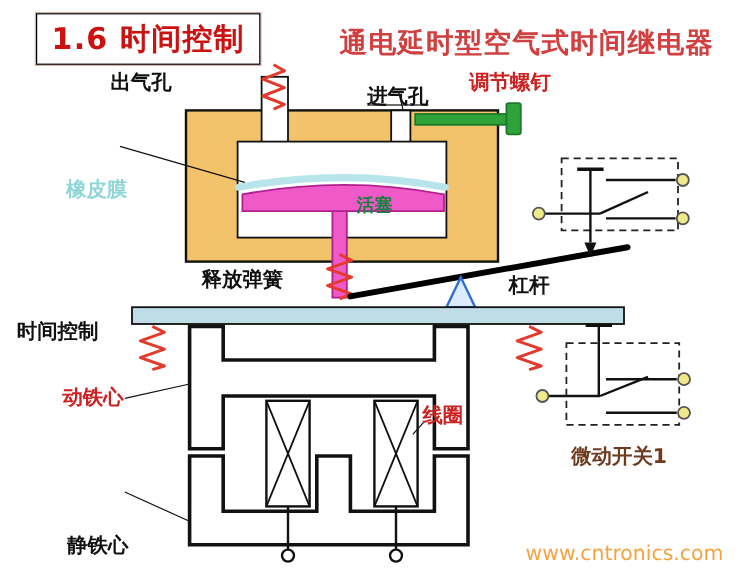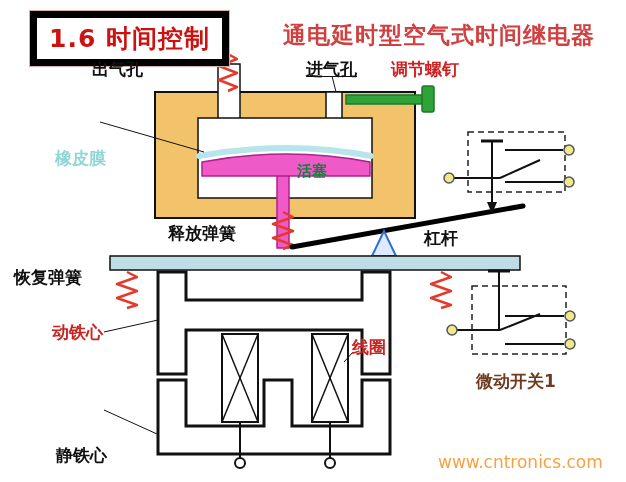--- a/index.html
+++ b/index.html
@@ -7,21 +7,21 @@
     position:relative;width:626px;height:482px;background:#ffffff;overflow:hidden;
     font-family:"DejaVu Sans",sans-serif;
   }
   .stage svg{position:absolute;left:0;top:0;z-index:1;}
   .lbl{
     position:absolute;z-index:2;font-weight:bold;font-size:17px;color:#111;
     white-space:nowrap;line-height:1.1;
   }
   .badge{
     position:absolute;left:30px;top:11px;z-index:2;background:#fff;
-    border:7px solid #000000;box-shadow:0 0 0 1px #d8b0a8;
+    border:1px solid #000000;box-shadow:0 0 0 1px #d8b0a8;
     padding:4px 12px;font-size:25px;font-weight:bold;color:#cc1111;
     letter-spacing:1px;
   }
   .main-title{
     position:absolute;left:283px;top:20px;z-index:2;
     font-size:23px;font-weight:bold;color:#d04040;letter-spacing:1px;white-space:nowrap;
   }
   .c-red{color:#cc2222;}
   .c-cyan{color:#8fd6d6;}
   .c-magenta{color:#15803d;font-size:15px;}
@@ -118,26 +118,26 @@
       <line x1="353" y1="352" x2="344" y2="362"></line>
     </g>
   </svg>
 
   <div class="badge">
     <span>1.6 时间控制</span>
   </div>
   <div class="main-title">通电延时型空气式时间继电器</div>
 
   <div class="lbl" style="left:92px;top:60px;">出气孔</div>
-  <div class="lbl" style="left:306px;top:60px;text-decoration:underline;">进气孔</div>
+  <div class="lbl" style="left:306px;top:72px;text-decoration:underline;">进气孔</div>
   <div class="lbl c-red" style="left:391px;top:60px;">调节螺钉</div>
   <div class="lbl c-cyan" style="left:55px;top:109px;margin-top:40px;">橡皮膜</div>
   <div class="lbl c-magenta" style="left:297px;top:163px;">活塞</div>
   <div class="lbl" style="left:168px;top:224px;">释放弹簧</div>
   <div class="lbl" style="left:424px;top:229px;">杠杆</div>
-  <div class="lbl" style="left:14px;top:268px;">恢复弹簧</div>
+  <div class="lbl" style="left:14px;top:268px;">时间控制</div>
   <div class="lbl c-red" style="left:52px;top:323px;">动铁心</div>
   <div class="lbl c-red" style="left:352px;top:338px;">线圈</div>
   <div class="lbl" style="left:56px;top:398px;margin-top:48px;">静铁心</div>
   <div class="lbl c-brown" style="left:476px;top:372px;">微动开关1</div>
 
   <div class="watermark">www.cntronics.com</div>
 </div>
 
 </body></html>

